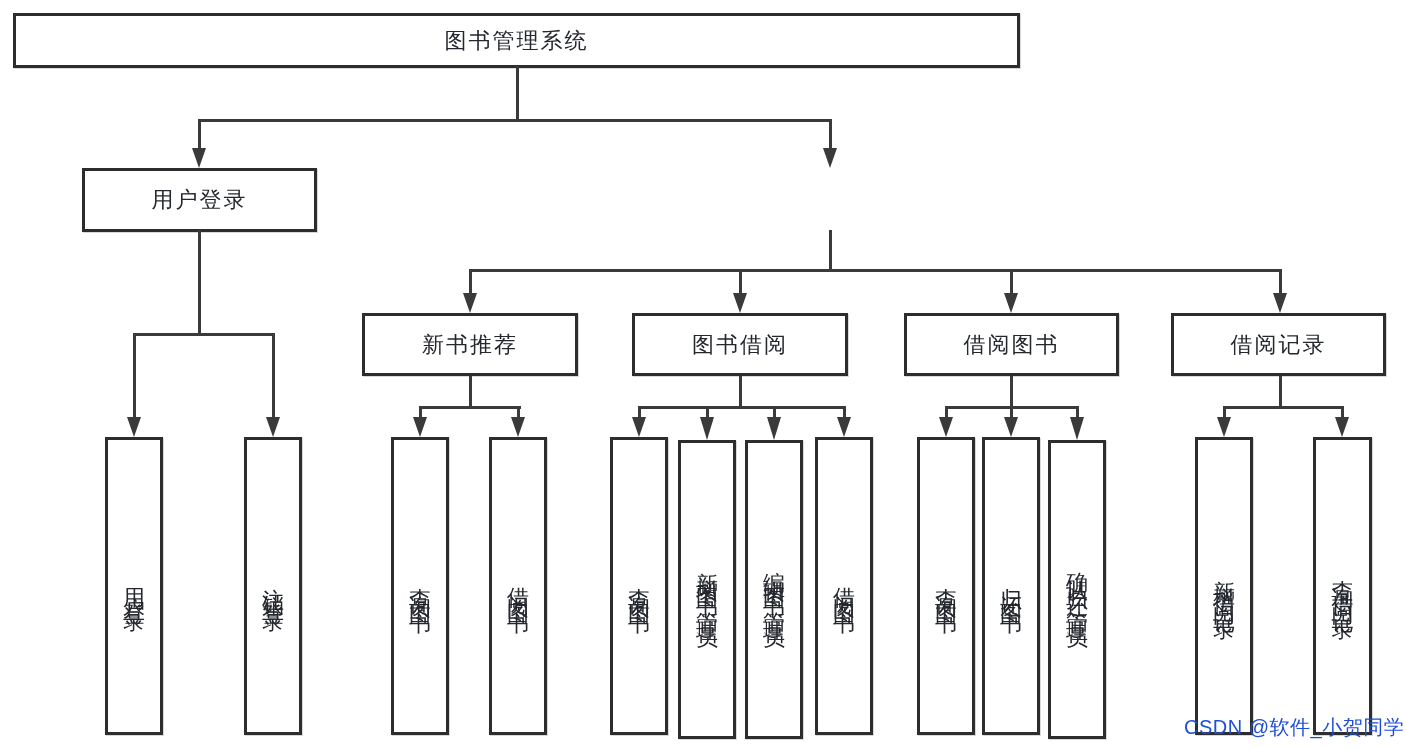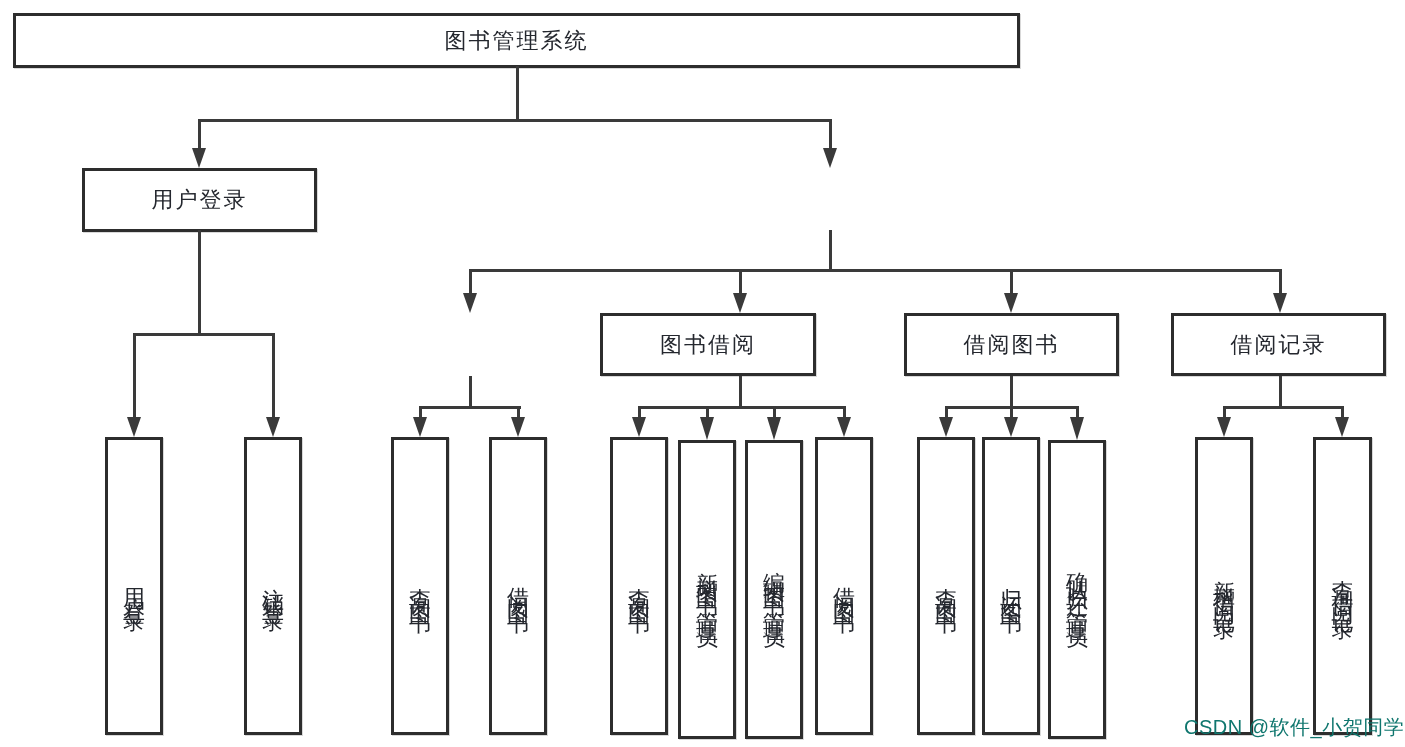--- a/index.html
+++ b/index.html
@@ -26,21 +26,21 @@
   
   .ar {
     position:absolute; width:0; height:0;
     border-left:7px solid transparent; border-right:7px solid transparent;
     border-top:20px solid #3a3a3a;
   }
   .ar.tall { border-top-width:23px; }
   
   #watermark {
     position:absolute; left:1184px; top:714px;
-    color:#0f766e; font-size:20px; white-space:nowrap; letter-spacing:0.5px;
+    color:#1d4ed8; font-size:20px; white-space:nowrap; letter-spacing:0.5px;
   }
 </style>
 </head>
 <body>
 
 <div id="canvas">
 
   <div class="box" style="left:13px;top:13px;width:1007px;height:55px">
     <span>图书管理系统</span>
   </div>
@@ -67,21 +67,24 @@
   <div class="hl" style="left:469px;top:269px;width:813px"></div>
   <div class="vl" style="left:469px;top:269px;height:26px"></div>
   <div class="ar" style="left:463px;top:293px"></div>
   <div class="vl" style="left:739px;top:269px;height:26px"></div>
   <div class="ar" style="left:733px;top:293px"></div>
   <div class="vl" style="left:1010px;top:269px;height:26px"></div>
   <div class="ar" style="left:1004px;top:293px"></div>
   <div class="vl" style="left:1279px;top:269px;height:26px"></div>
   <div class="ar" style="left:1273px;top:293px"></div>
 
-  <div class="box" style="left:600px;top:313px;width:216px;height:63px">
+  <div class="box" style="left:362px;top:313px;width:216px;height:63px">
+    <span>新书推荐</span>
+  </div>
+  <div class="box" style="left:632px;top:313px;width:216px;height:63px">
     <span>图书借阅</span>
   </div>
   <div class="box" style="left:904px;top:313px;width:215px;height:63px">
     <span>借阅图书</span>
   </div>
   <div class="box" style="left:1171px;top:313px;width:215px;height:63px">
     <span>借阅记录</span>
   </div>
 
   <div class="vl" style="left:469px;top:376px;height:33px"></div>

